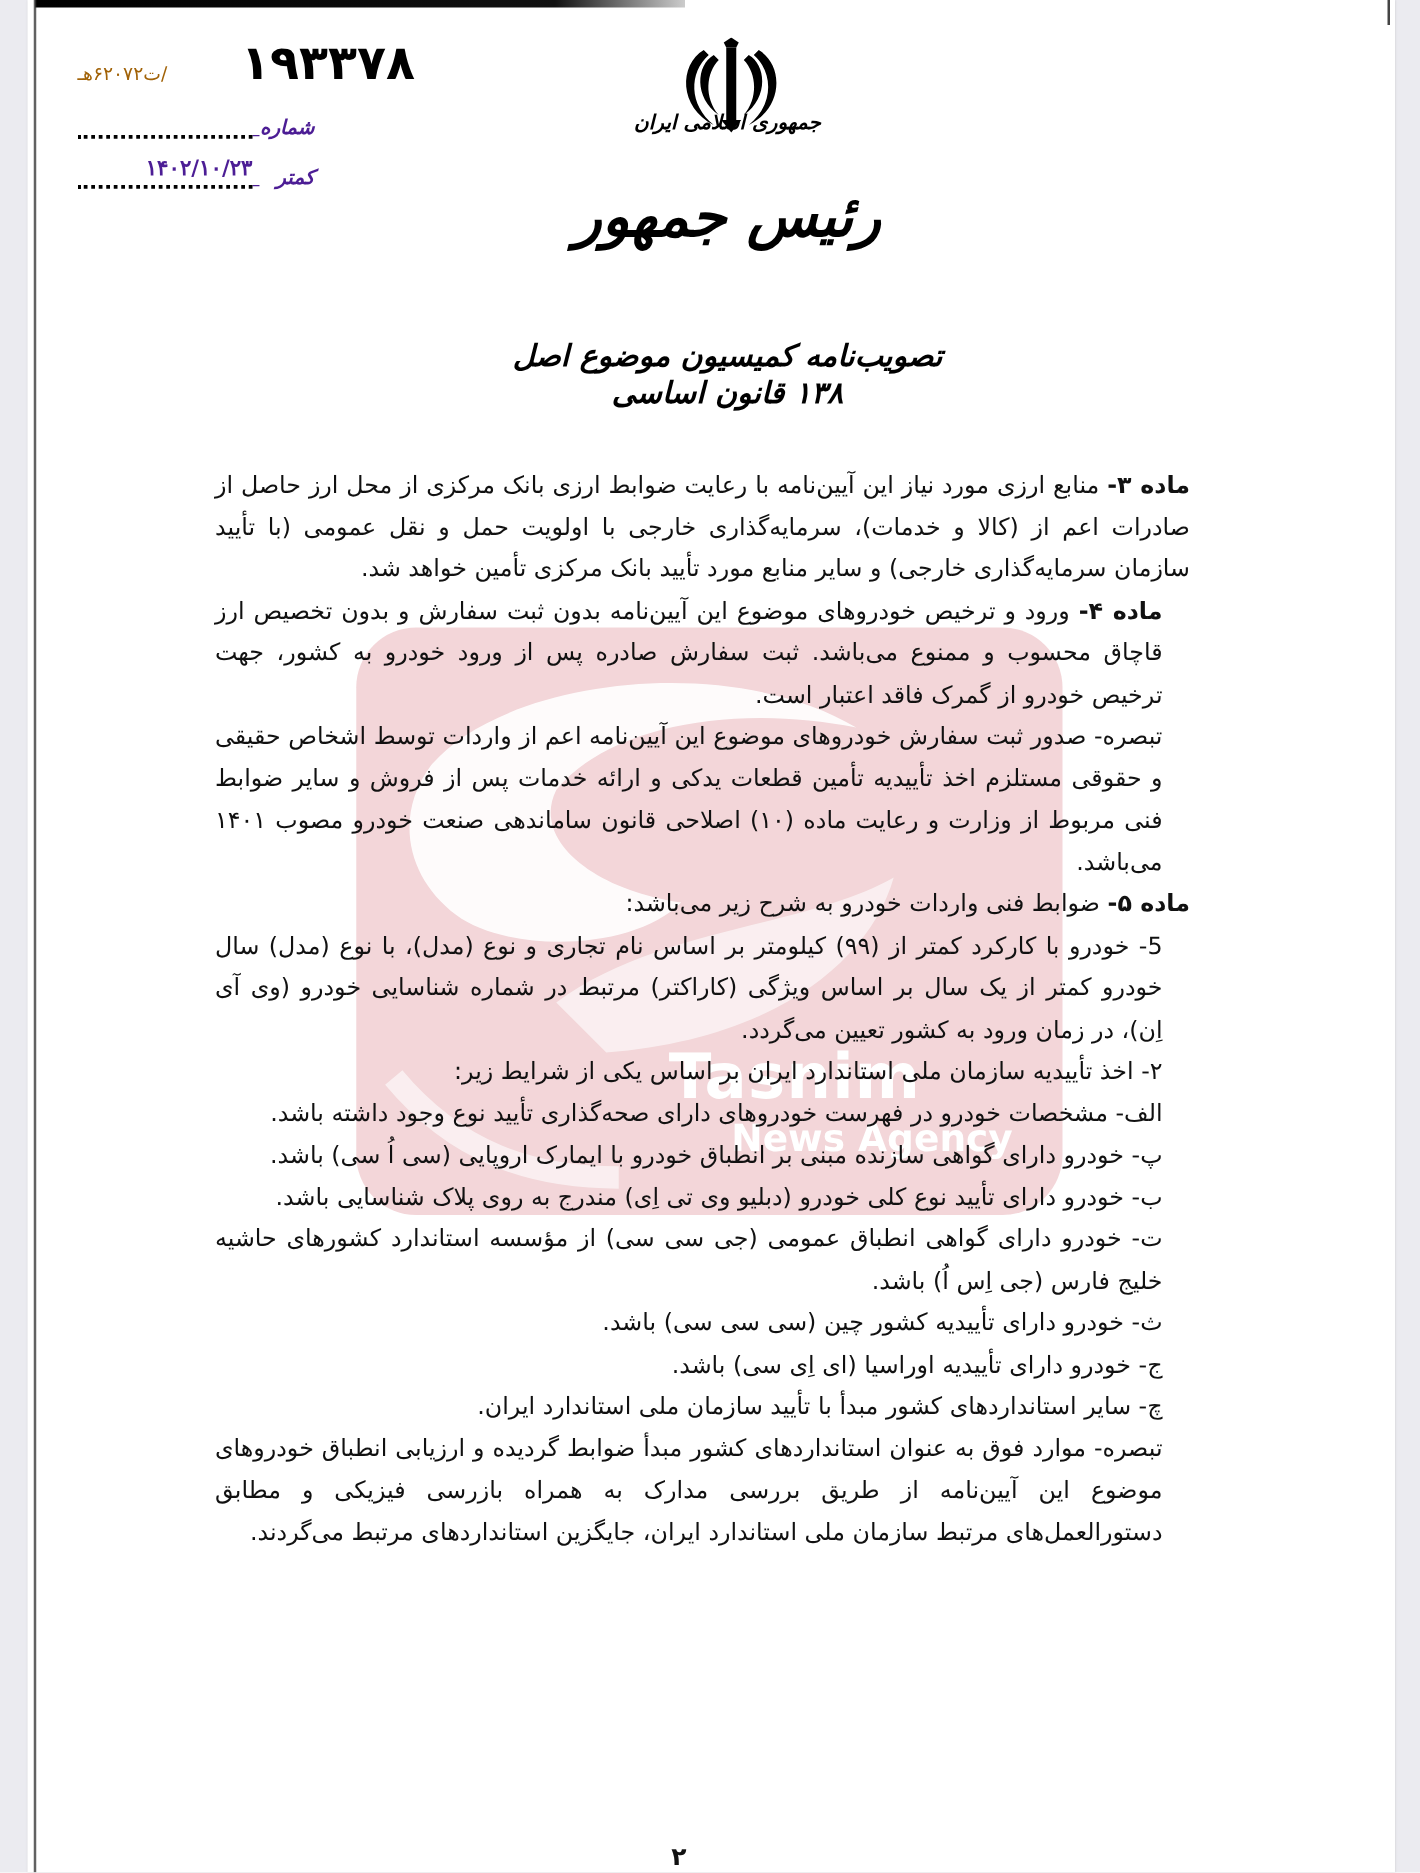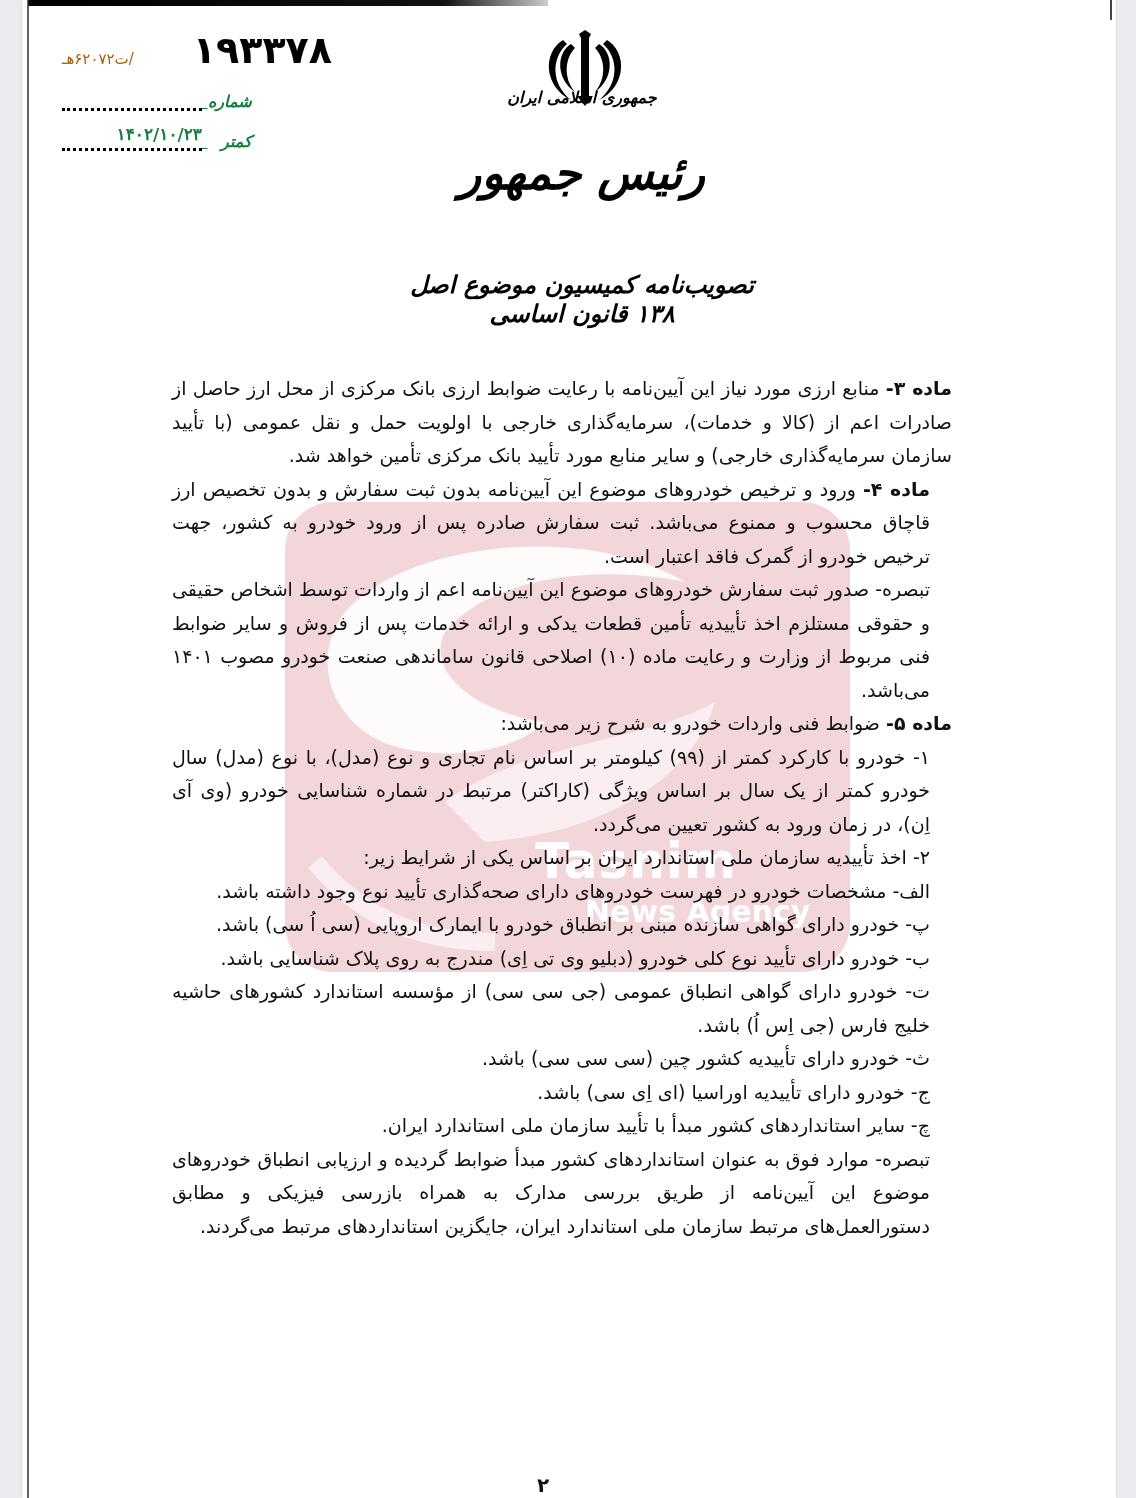--- a/index.html
+++ b/index.html
@@ -31,21 +31,21 @@
   .ref-block { position: absolute; left: 40px; top: 28px; direction: rtl; width: 270px; }
   .ref-number {
     position: absolute; right: 0; top: 0;
     font-size: 38px; font-weight: bold; color: #000; letter-spacing: 3px;
     font-family: "DejaVu Sans", sans-serif;
   }
   .ref-code {
     position: absolute; left: 0; top: 22px; font-size: 15px; color: #a16207; direction: rtl;
   }
   .field-row {
-    position: absolute; direction: rtl; font-size: 16px; color: #15803d;
+    position: absolute; direction: rtl; font-size: 16px; color: #4c1d95;
     font-family: "DejaVu Serif", serif; font-style: italic; font-weight: bold; text-decoration: underline;
   }
   .field-row .label { display: inline-block; width: 44px; text-align: right; }
   .field-row .dots {
     display: inline-block; width: 140px; border-bottom: 3px dotted #000;
     height: 14px; vertical-align: middle; position: relative; 
     font-style: normal; font-weight: bold; font-size: 17px;
   }
   .field-row .dots span { position: relative; top: -10px; letter-spacing: 1px; }
 
@@ -144,21 +144,21 @@
     </svg>
     <div class="wm-brand">Tasnim</div>
     <div class="wm-agency">News Agency</div>
   </div>
 
   <div class="body-text">
     <p><span class="article-title">ماده ۳-</span><span> منابع ارزی مورد نیاز این آیین‌نامه با رعایت ضوابط ارزی بانک مرکزی از محل ارز حاصل از صادرات اعم از (کالا و خدمات)، سرمایه‌گذاری خارجی با اولویت حمل و نقل عمومی (با تأیید سازمان سرمایه‌گذاری خارجی) و سایر منابع مورد تأیید بانک مرکزی تأمین خواهد شد.</span></p>
     <p class="indent"><span class="article-title">ماده ۴-</span><span> ورود و ترخیص خودروهای موضوع این آیین‌نامه بدون ثبت سفارش و بدون تخصیص ارز قاچاق محسوب و ممنوع می‌باشد. ثبت سفارش صادره پس از ورود خودرو به کشور، جهت ترخیص خودرو از گمرک فاقد اعتبار است.</span></p>
     <p class="indent">تبصره- صدور ثبت سفارش خودروهای موضوع این آیین‌نامه اعم از واردات توسط اشخاص حقیقی و حقوقی مستلزم اخذ تأییدیه تأمین قطعات یدکی و ارائه خدمات پس از فروش و سایر ضوابط فنی مربوط از وزارت و رعایت ماده (۱۰) اصلاحی قانون ساماندهی صنعت خودرو مصوب ۱۴۰۱ می‌باشد.</p>
     <p><span class="article-title">ماده ۵-</span><span> ضوابط فنی واردات خودرو به شرح زیر می‌باشد:</span></p>
-    <p class="indent">۱- خودرو با کارکرد کمتر از (۹۹) کیلومتر بر اساس نام تجاری و نوع (مدل)، با نوع (مدل) سال خودرو کمتر از یک سال بر اساس ویژگی (کاراکتر) مرتبط در شماره شناسایی خودرو (وی آی اِن)، در زمان ورود به کشور تعیین می‌گردد.</p>
+    <p class="indent">5- خودرو با کارکرد کمتر از (۹۹) کیلومتر بر اساس نام تجاری و نوع (مدل)، با نوع (مدل) سال خودرو کمتر از یک سال بر اساس ویژگی (کاراکتر) مرتبط در شماره شناسایی خودرو (وی آی اِن)، در زمان ورود به کشور تعیین می‌گردد.</p>
     <p class="indent">۲- اخذ تأییدیه سازمان ملی استاندارد ایران بر اساس یکی از شرایط زیر:</p>
     <p class="indent">الف- مشخصات خودرو در فهرست خودروهای دارای صحه‌گذاری تأیید نوع وجود داشته باشد.</p>
     <p class="indent">پ- خودرو دارای گواهی سازنده مبنی بر انطباق خودرو با ایمارک اروپایی (سی اُ سی) باشد.</p>
     <p class="indent">ب- خودرو دارای تأیید نوع کلی خودرو (دبلیو وی تی اِی) مندرج به روی پلاک شناسایی باشد.</p>
     <p class="indent">ت- خودرو دارای گواهی انطباق عمومی (جی سی سی) از مؤسسه استاندارد کشورهای حاشیه خلیج فارس (جی اِس اُ) باشد.</p>
     <p class="indent right-only">ث- خودرو دارای تأییدیه کشور چین (سی سی سی) باشد.</p>
     <p class="indent right-only">ج- خودرو دارای تأییدیه اوراسیا (ای اِی سی) باشد.</p>
     <p class="indent right-only">چ- سایر استانداردهای کشور مبدأ با تأیید سازمان ملی استاندارد ایران.</p>
     <p class="indent">تبصره- موارد فوق به عنوان استانداردهای کشور مبدأ ضوابط گردیده و ارزیابی انطباق خودروهای موضوع این آیین‌نامه از طریق بررسی مدارک به همراه بازرسی فیزیکی و مطابق دستورالعمل‌های مرتبط سازمان ملی استاندارد ایران، جایگزین استانداردهای مرتبط می‌گردند.</p>
   </div>

